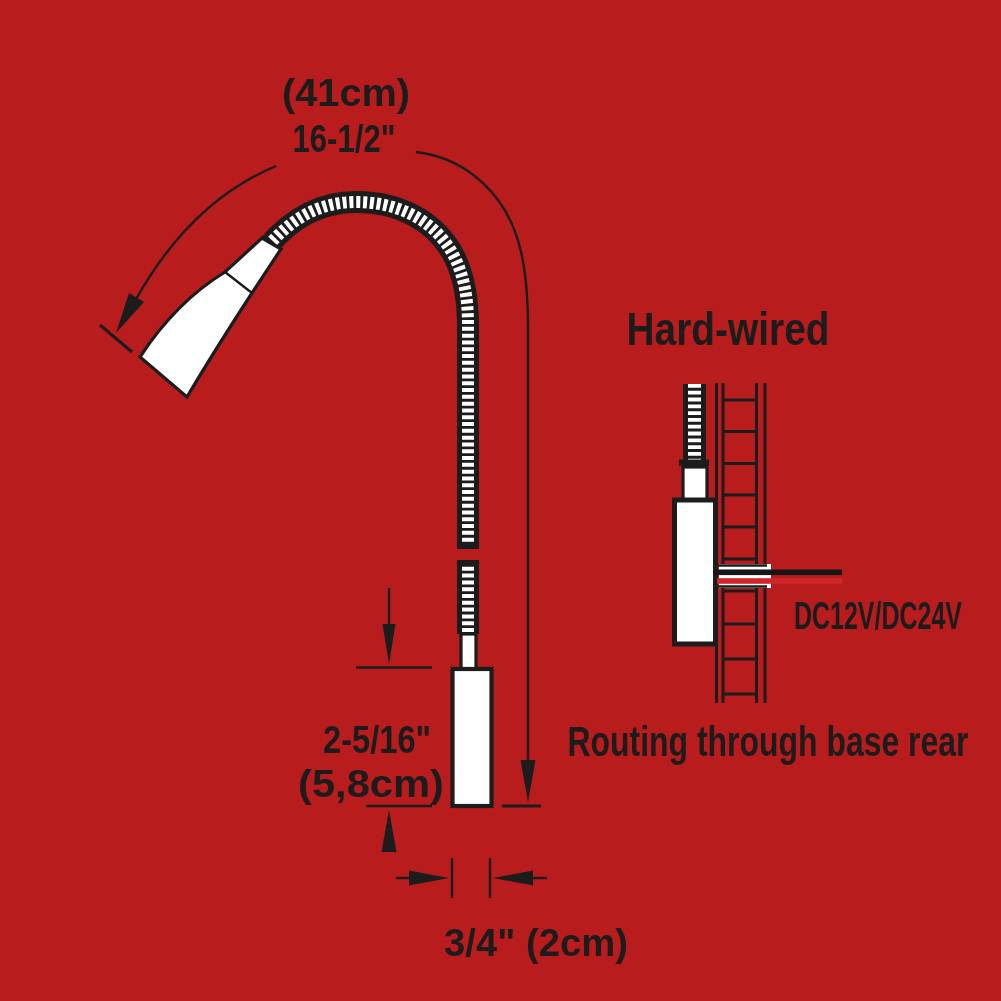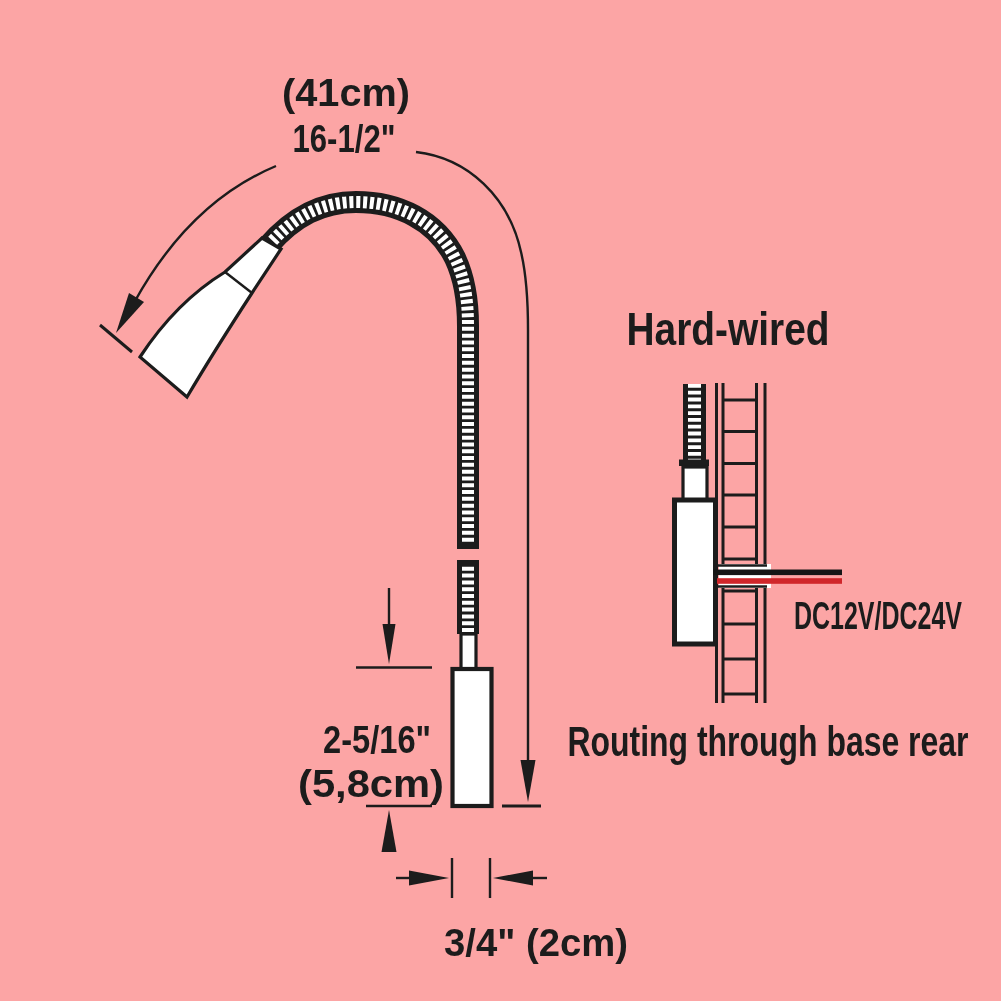--- a/index.html
+++ b/index.html
@@ -1,16 +1,16 @@
 <!DOCTYPE html>
 <html><head>
 <meta charset="utf-8">
 <style>
   html,body{margin:0;padding:0;background:#ffffff;}
-  .canvas{width:1001px;height:1001px;background:#fca5a5;position:relative;overflow:hidden;}
+  .canvas{width:1001px;height:1001px;background:#b91c1c;position:relative;overflow:hidden;}
   svg{display:block;}
   .ln{fill:none;stroke:#1c1c1c;stroke-width:2.4px;}
   .tick{fill:none;stroke:#1c1c1c;stroke-width:3px;}
   .arrow{fill:#1c1c1c;stroke:none;}
   .band-outer{fill:none;stroke:#1c1c1c;stroke-width:22px;}
   .band-inner{fill:none;stroke:#ffffff;stroke-width:12px;stroke-dasharray:4 2.8;}
   .band-outer-sm{fill:none;stroke:#1c1c1c;stroke-width:23px;}
   .band-inner-sm{fill:none;stroke:#ffffff;stroke-width:13px;stroke-dasharray:3.8 3;}
   .part{fill:#ffffff;stroke:#1c1c1c;stroke-width:3.2px;}
   .part-thick{fill:#ffffff;stroke:#1c1c1c;stroke-width:4.2px;}

